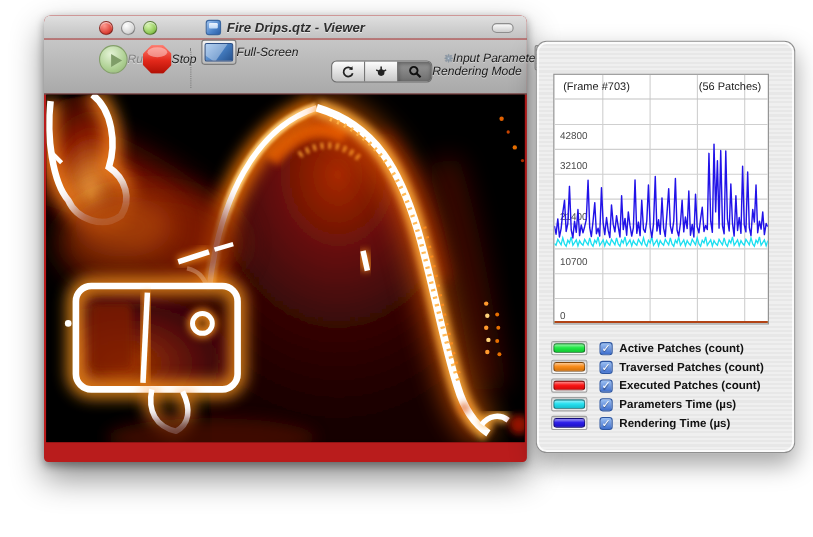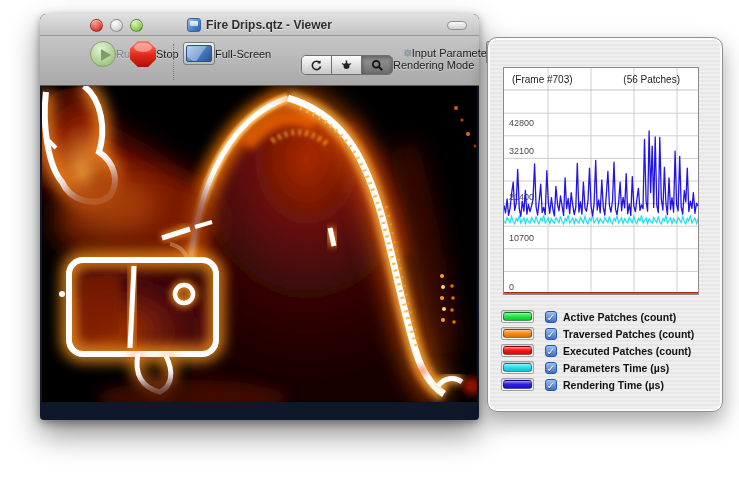--- a/index.html
+++ b/index.html
@@ -3,21 +3,21 @@
 <meta charset="utf-8">
 <style>
   * { margin:0; padding:0; box-sizing:border-box; }
   html,body { width:739px; height:488px; background:#fff; overflow:hidden;
     font-family:"Liberation Sans","DejaVu Sans",sans-serif; }
 
   
   .window { position:absolute; left:40px; top:14px; width:439px; height:406px;
     border-radius:6px 6px 4px 4px;
     box-shadow:0 14px 30px rgba(0,0,0,.45), 0 3px 8px rgba(0,0,0,.35);
-    background:#0f172a; }
+    background:#b91c1c;font-style:italic; }
   .titlebar { position:absolute; left:0; top:0; right:0; height:22px;
     border-radius:6px 6px 0 0;
     background:linear-gradient(#e0e0e0,#c2c2c2);
     border-bottom:1px solid #9a9a9a; }
   .traffic { position:absolute; top:5px; left:50px; display:flex; gap:7px; }
   .light { width:13px; height:13px; border-radius:50%; border:1px solid rgba(0,0,0,.35);
     box-shadow:inset 0 1px 1px rgba(255,255,255,.7); }
   .light.red   { background:radial-gradient(circle at 35% 30%, #ff9a90, #dd4338 65%, #a01d12); }
   .light.gray  { background:radial-gradient(circle at 35% 30%, #ffffff, #d6d6d6 65%, #9f9f9f); }
   .light.green { background:radial-gradient(circle at 35% 30%, #d8f5b0, #8fc955 65%, #4e8c1d); }
@@ -94,21 +94,21 @@
     background:repeating-linear-gradient(135deg,#0000 0 3px,#9a9a9a 3px 4px); opacity:.8; }
 
   
   .panel { position:absolute; left:487px; top:37px; width:236px; height:375px;
     border-radius:10px; border:1px solid #8f8f8f;
     background:repeating-linear-gradient(#efefef 0 2px,#e7e7e7 2px 4px);
     box-shadow:0 10px 22px rgba(0,0,0,.35), inset 0 0 0 2px rgba(255,255,255,.8); }
   .chartbox { position:absolute; left:15px; top:29px; width:196px; height:228px;
     background:#fff; border:1px solid #8a8a8a; }
   .chartbox svg { position:absolute; left:0; top:0; }
-  .chart-hdr { position:absolute; top:0; left:0; right:12px; height:14px; font-size:10px; color:#222;border-radius:9px; }
+  .chart-hdr { position:absolute; top:0; left:0; right:0; height:14px; font-size:10px; color:#222;border-radius:9px; }
   .chart-hdr .hl { position:absolute; left:8px; top:6px; }
   .chart-hdr .hr { position:absolute; right:6px; top:6px; }
   .ytick { position:absolute; left:5px; font-size:9px; color:#4a4a4a; }
 
   .legend { position:absolute; left:13px; top:270px; right:8px; }
   .legend-row { display:flex; align-items:center; height:17px; }
   .well { width:33px; height:13px; background:#fff; border:1px solid #a0a0a0; border-radius:2px;
     box-shadow:inset 0 1px 2px rgba(0,0,0,.25); padding:1px; }
   .sw { display:block; width:100%; height:100%; border-radius:3px; border:1px solid rgba(0,0,0,.4); }
   .cb { width:12px; height:12px; margin-left:11px; border-radius:3px;
@@ -138,21 +138,21 @@
   <div class="toolbar">
     <div class="tb-item" style="left:50px; top:5px;">
       <div class="runbtn"></div>
       <div class="tb-label dim">Run</div>
     </div>
     <div class="tb-item" style="left:90px; top:5px;">
       <div class="stopbtn"></div>
       <div class="tb-label">Stop</div>
     </div>
     <div class="tb-sep" style="left:133px;"></div>
-    <div class="tb-item" style="left:143px; top:6px;">
+    <div class="tb-item" style="left:143px; top:0;">
       <div class="screenicon">
           <span class="scr"></span>
         </div>
       <div class="tb-label">Full-Screen</div>
     </div>
     <div class="tb-item" style="left:237px; top:19px;margin-left:24px;">
       <div class="seg-wrap">
         <div class="seg">
           <svg class="segglyph" width="13" height="13" viewBox="0 0 13 13">
             <path d="M10 4 A4.2 4.2 0 1 0 10.6 7.5" fill="none" stroke="#222" stroke-width="1.6"></path>

